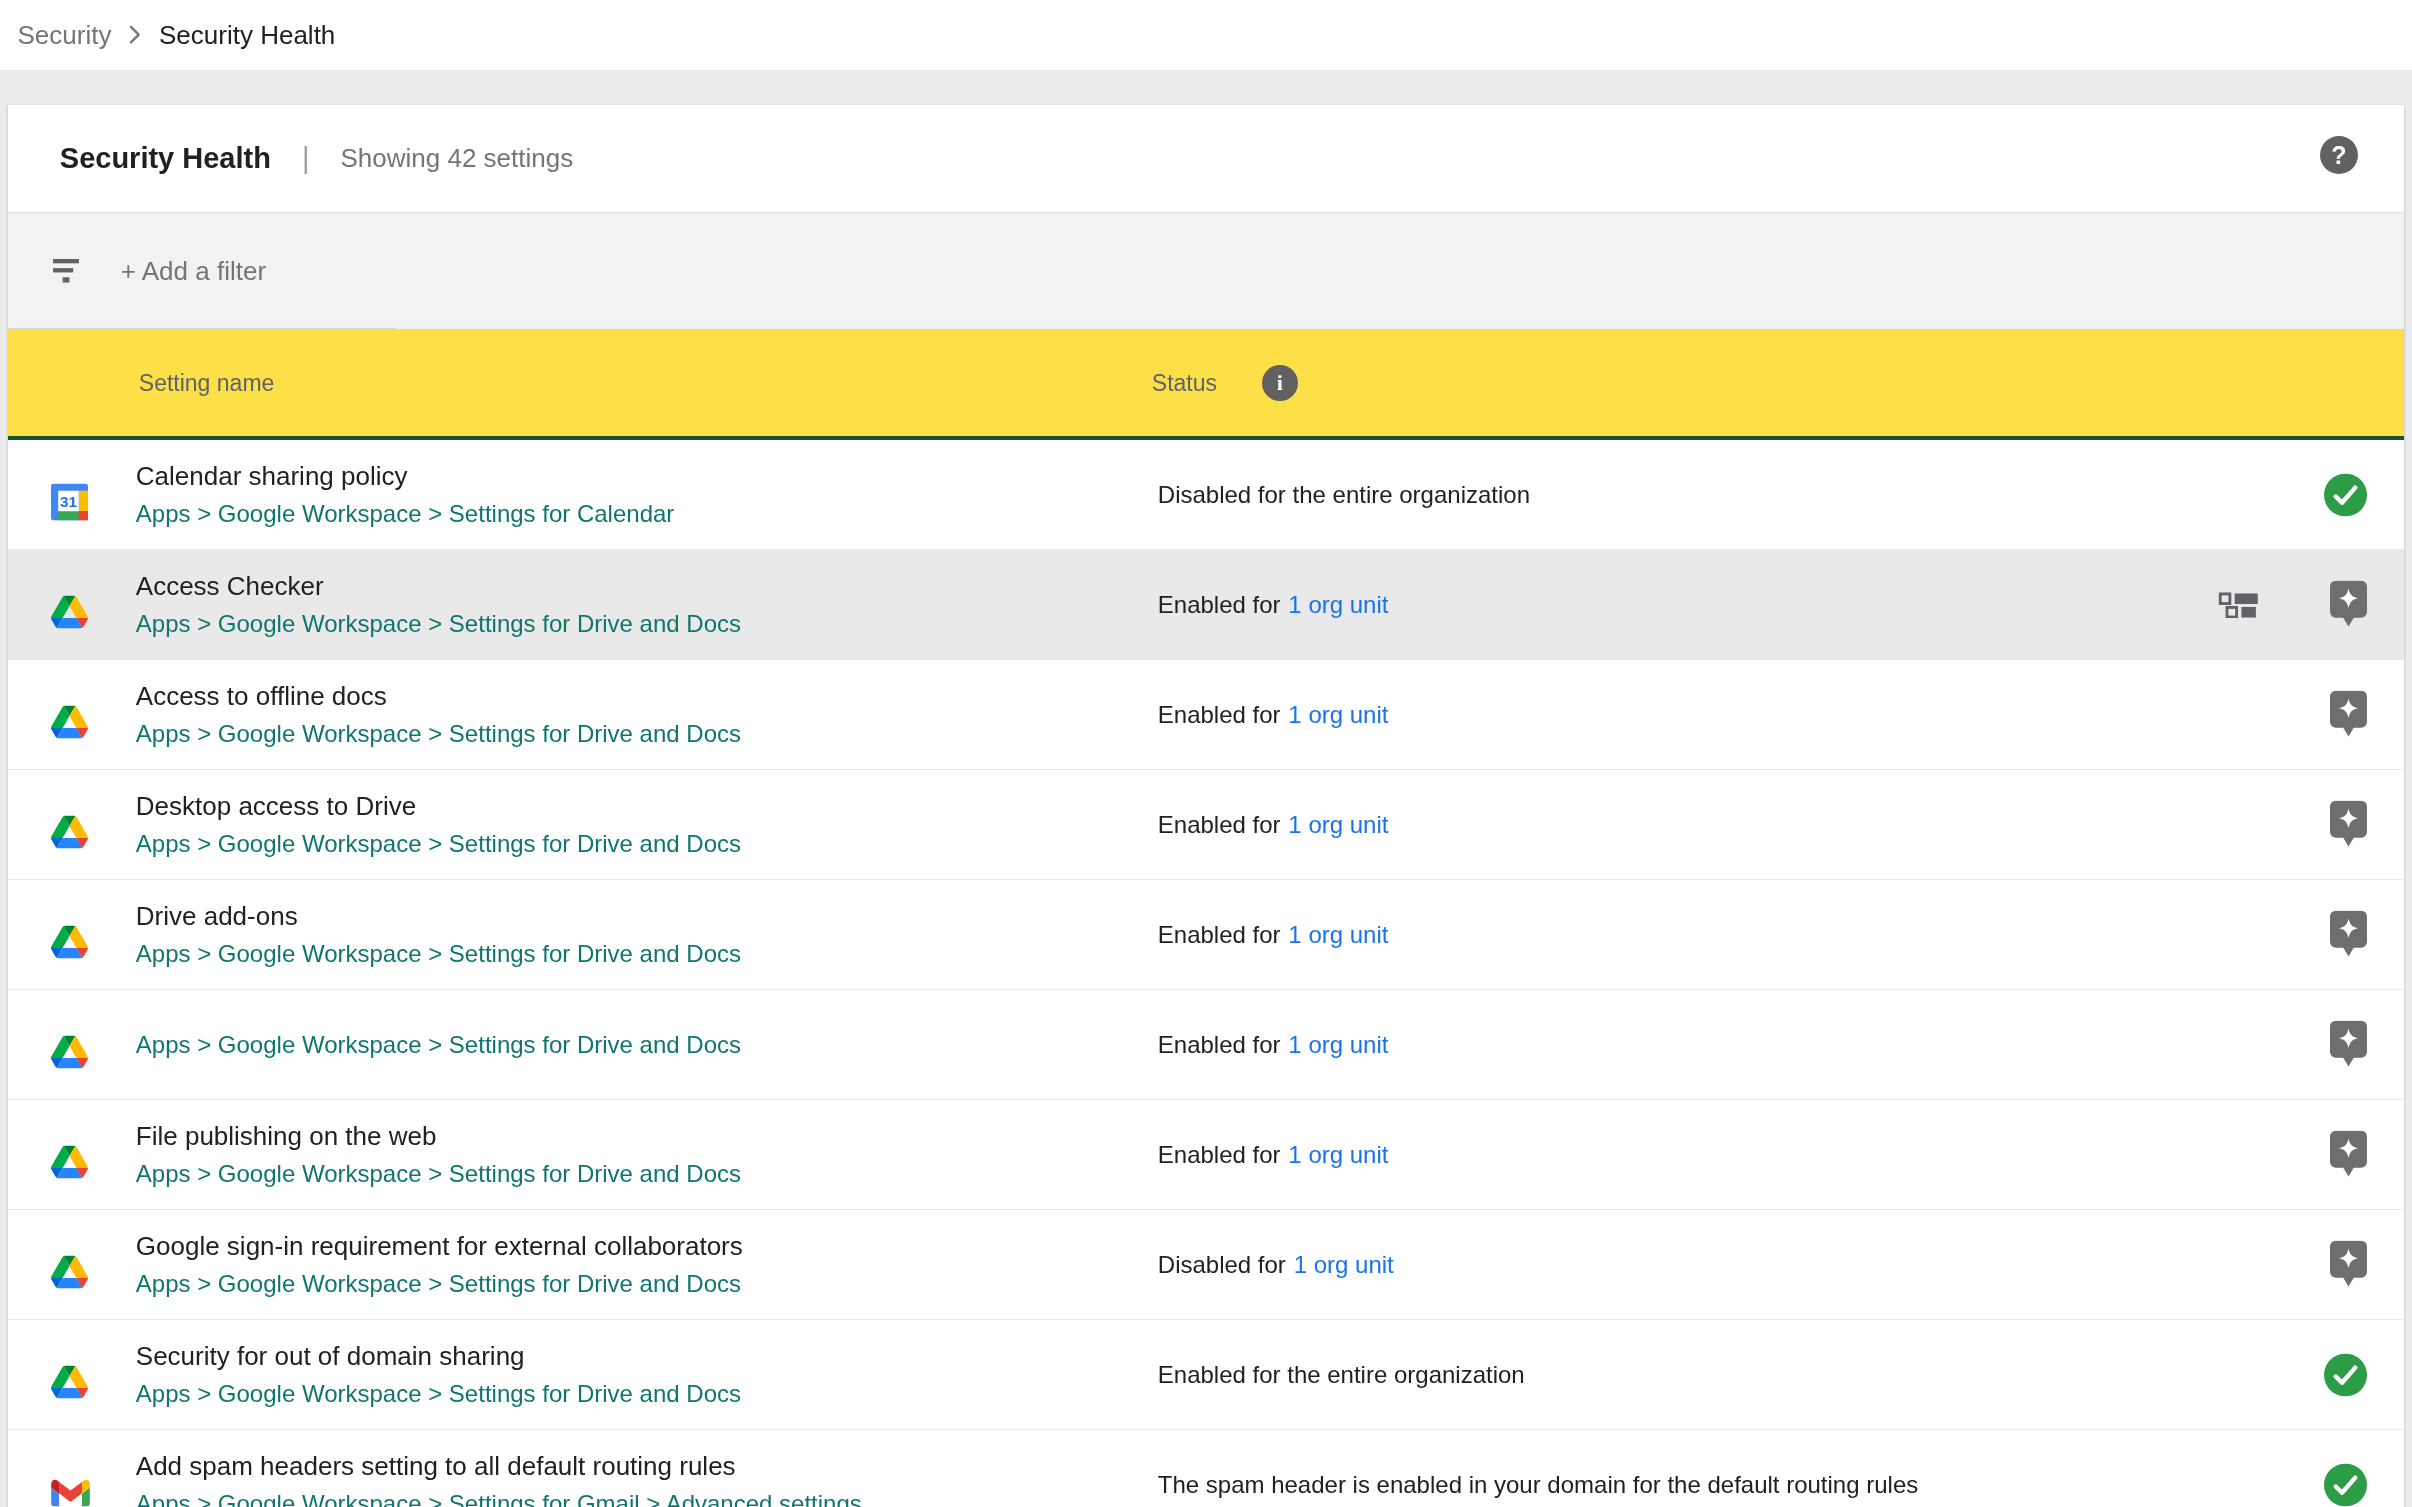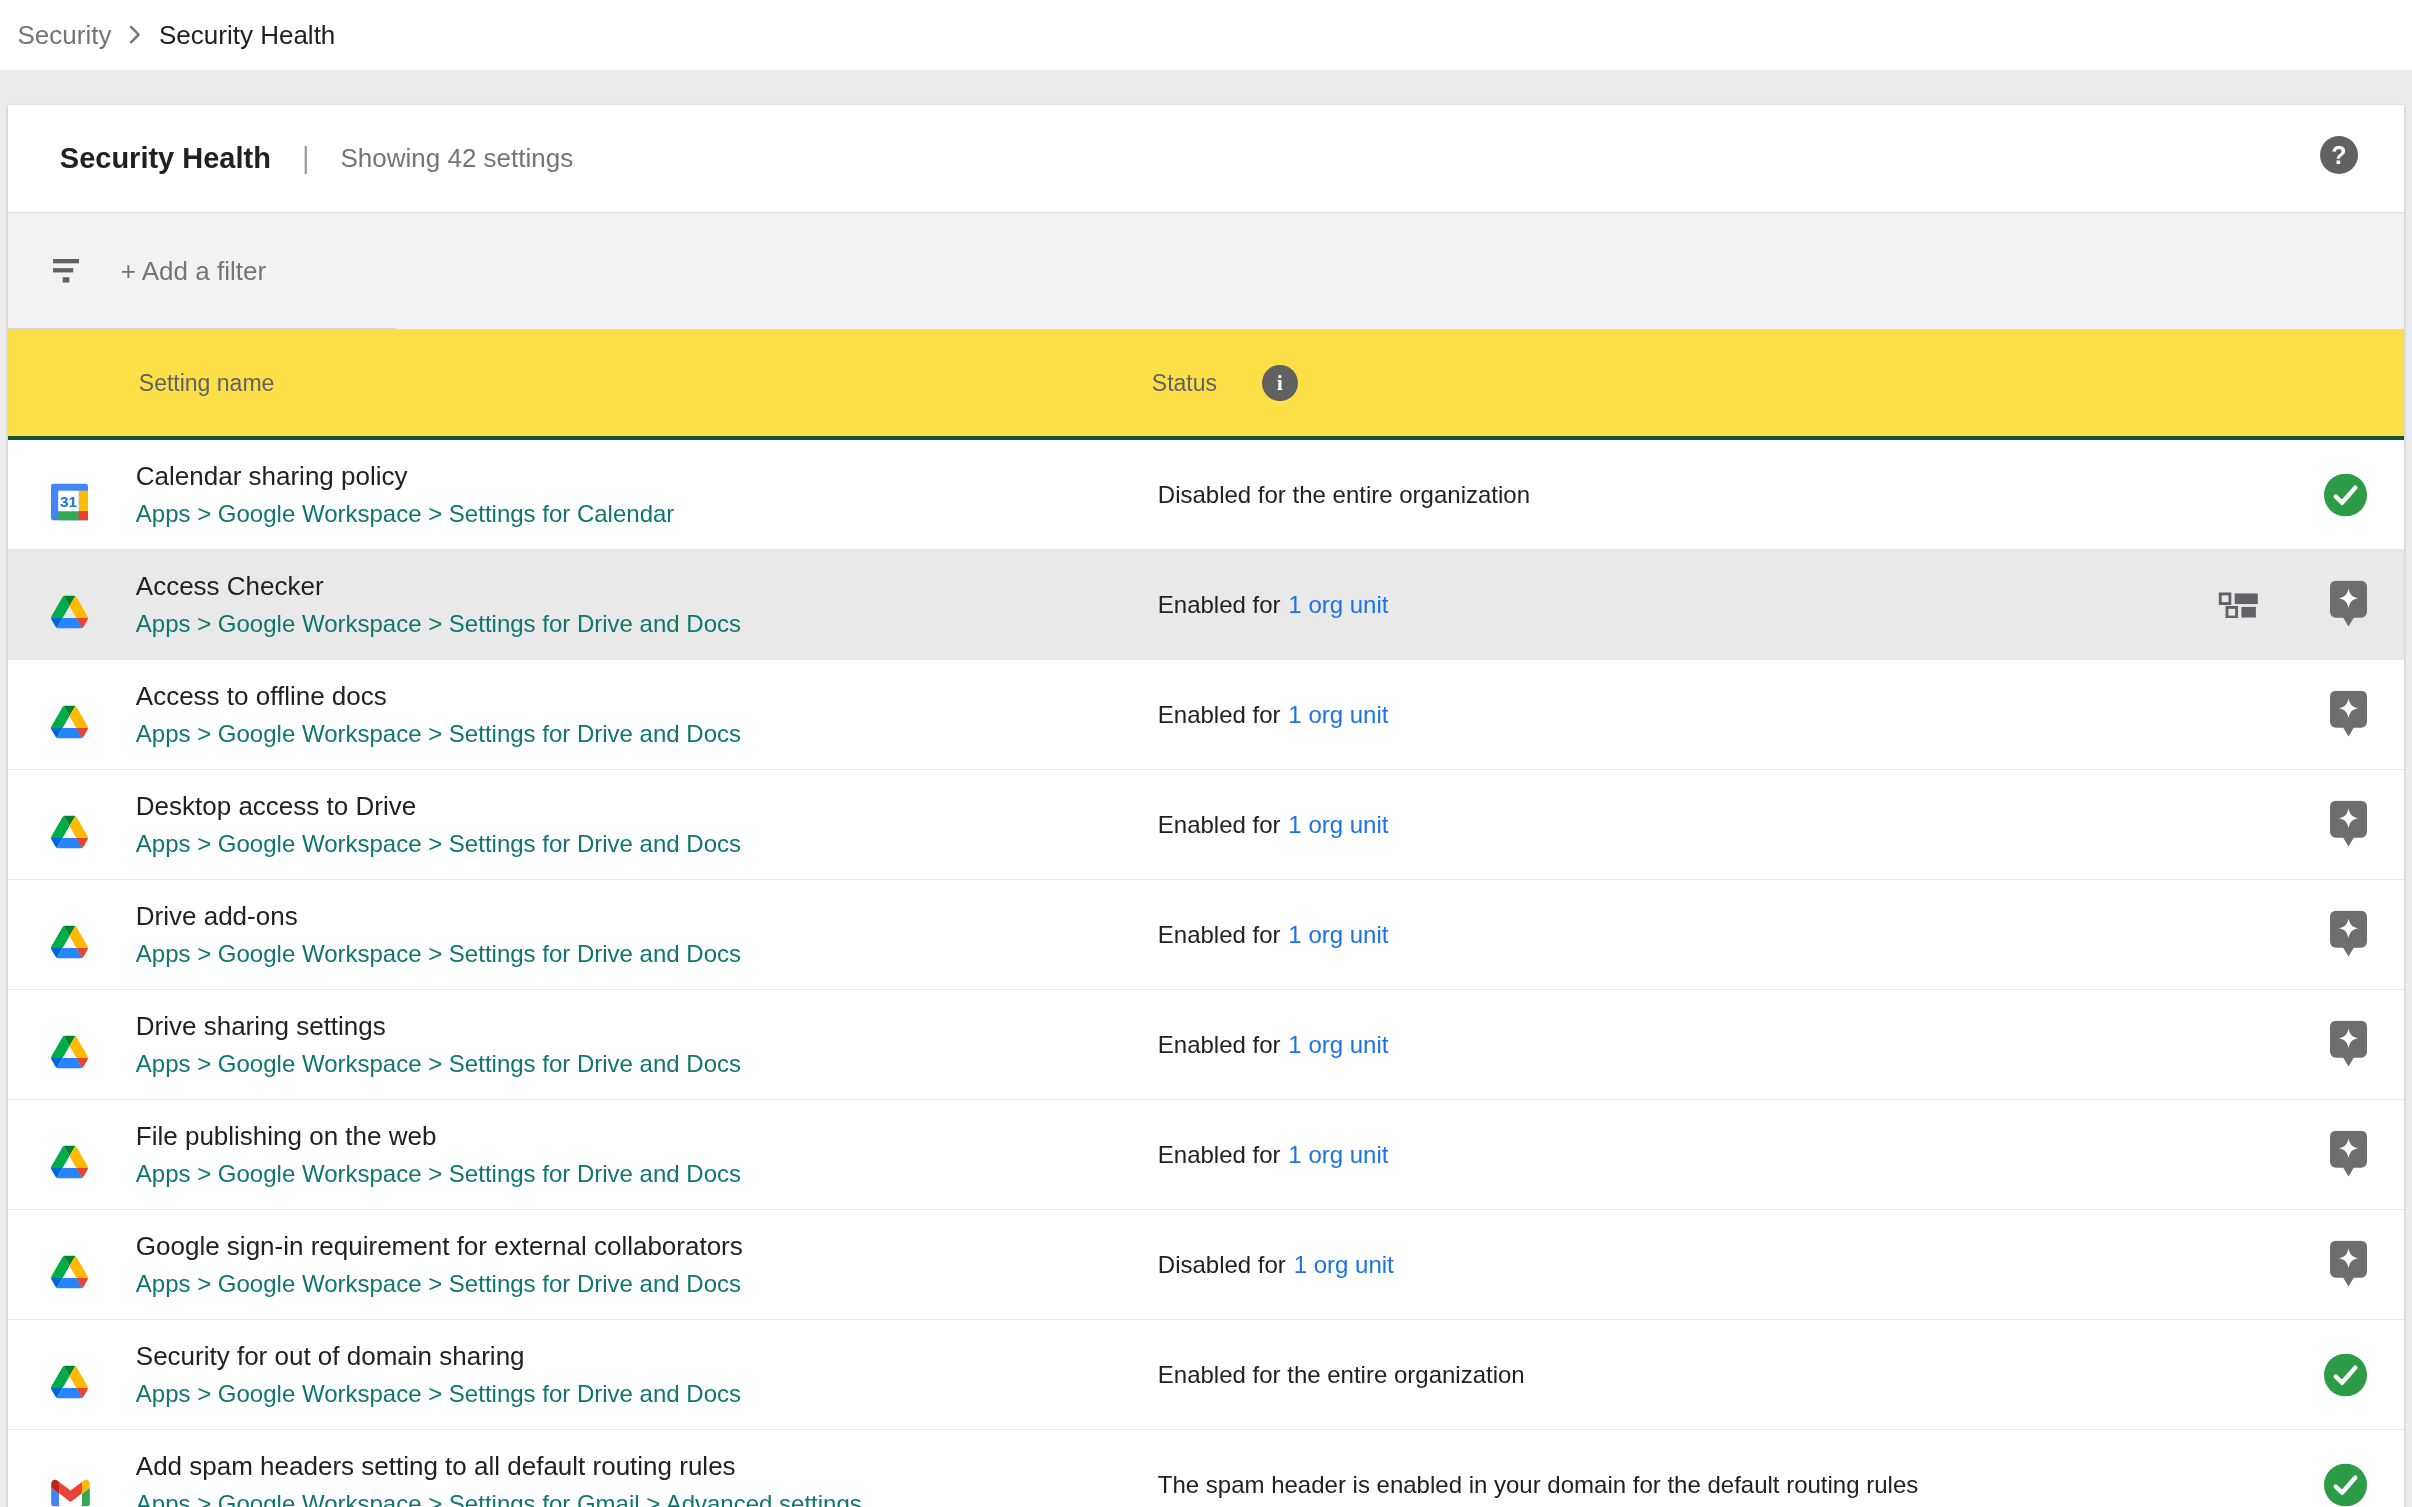--- a/index.html
+++ b/index.html
@@ -241,21 +241,20 @@
             <svg width="37" height="33" viewBox="0 0 87.3 78">
     <path fill="#0066da" d="M6.6 66.85 10.45 73.5c.8 1.4 1.95 2.5 3.3 3.3l13.75-23.8H0c0 1.55.4 3.1 1.2 4.5z"></path>
     <path fill="#00ac47" d="M43.65 25 29.9 1.2c-1.35.8-2.5 1.9-3.3 3.3l-25.4 44A9.06 9.06 0 0 0 0 53h27.5z"></path>
     <path fill="#ea4335" d="M73.55 76.8c1.35-.8 2.5-1.9 3.3-3.3l1.6-2.75L86.1 57.5c.8-1.4 1.2-2.95 1.2-4.5H59.8l5.85 11.5z"></path>
     <path fill="#00832d" d="M43.65 25 57.4 1.2C56.05.4 54.5 0 52.9 0H34.4c-1.6 0-3.15.45-4.5 1.2z"></path>
     <path fill="#2684fc" d="M59.8 53H27.5L13.75 76.8c1.35.8 2.9 1.2 4.5 1.2h50.8c1.6 0 3.15-.45 4.5-1.2z"></path>
     <path fill="#ffba00" d="M73.4 26.5 60.7 4.5c-.8-1.4-1.95-2.5-3.3-3.3L43.65 25 59.8 53h27.45c0-1.55-.4-3.1-1.2-4.5z"></path>
   </svg>
           </div>
     <div class="row-text">
-      <div class="row-title">Drive sharing settings</div>
       <div class="row-path">Apps &gt; Google Workspace &gt; Settings for Drive and Docs</div>
     </div>
     <div class="row-status">
       <span class="status-text">Enabled for</span><a class="status-link">1 org unit</a>
     </div>
   <span class="trailing-badge">
             <svg width="37" height="49" viewBox="0 0 38 50">
     <rect x="0" y="0" width="38" height="38" rx="6" fill="#6e6e6e"></rect>
     <path d="M13 37 L25 37 L19 47 Z" fill="#6e6e6e"></path>
     <path d="M19 8c1.6 6.5 3.5 8.4 10 10-6.5 1.6-8.4 3.5-10 10-1.6-6.5-3.5-8.4-10-10 6.5-1.6 8.4-3.5 10-10z" fill="#ffffff"></path>

